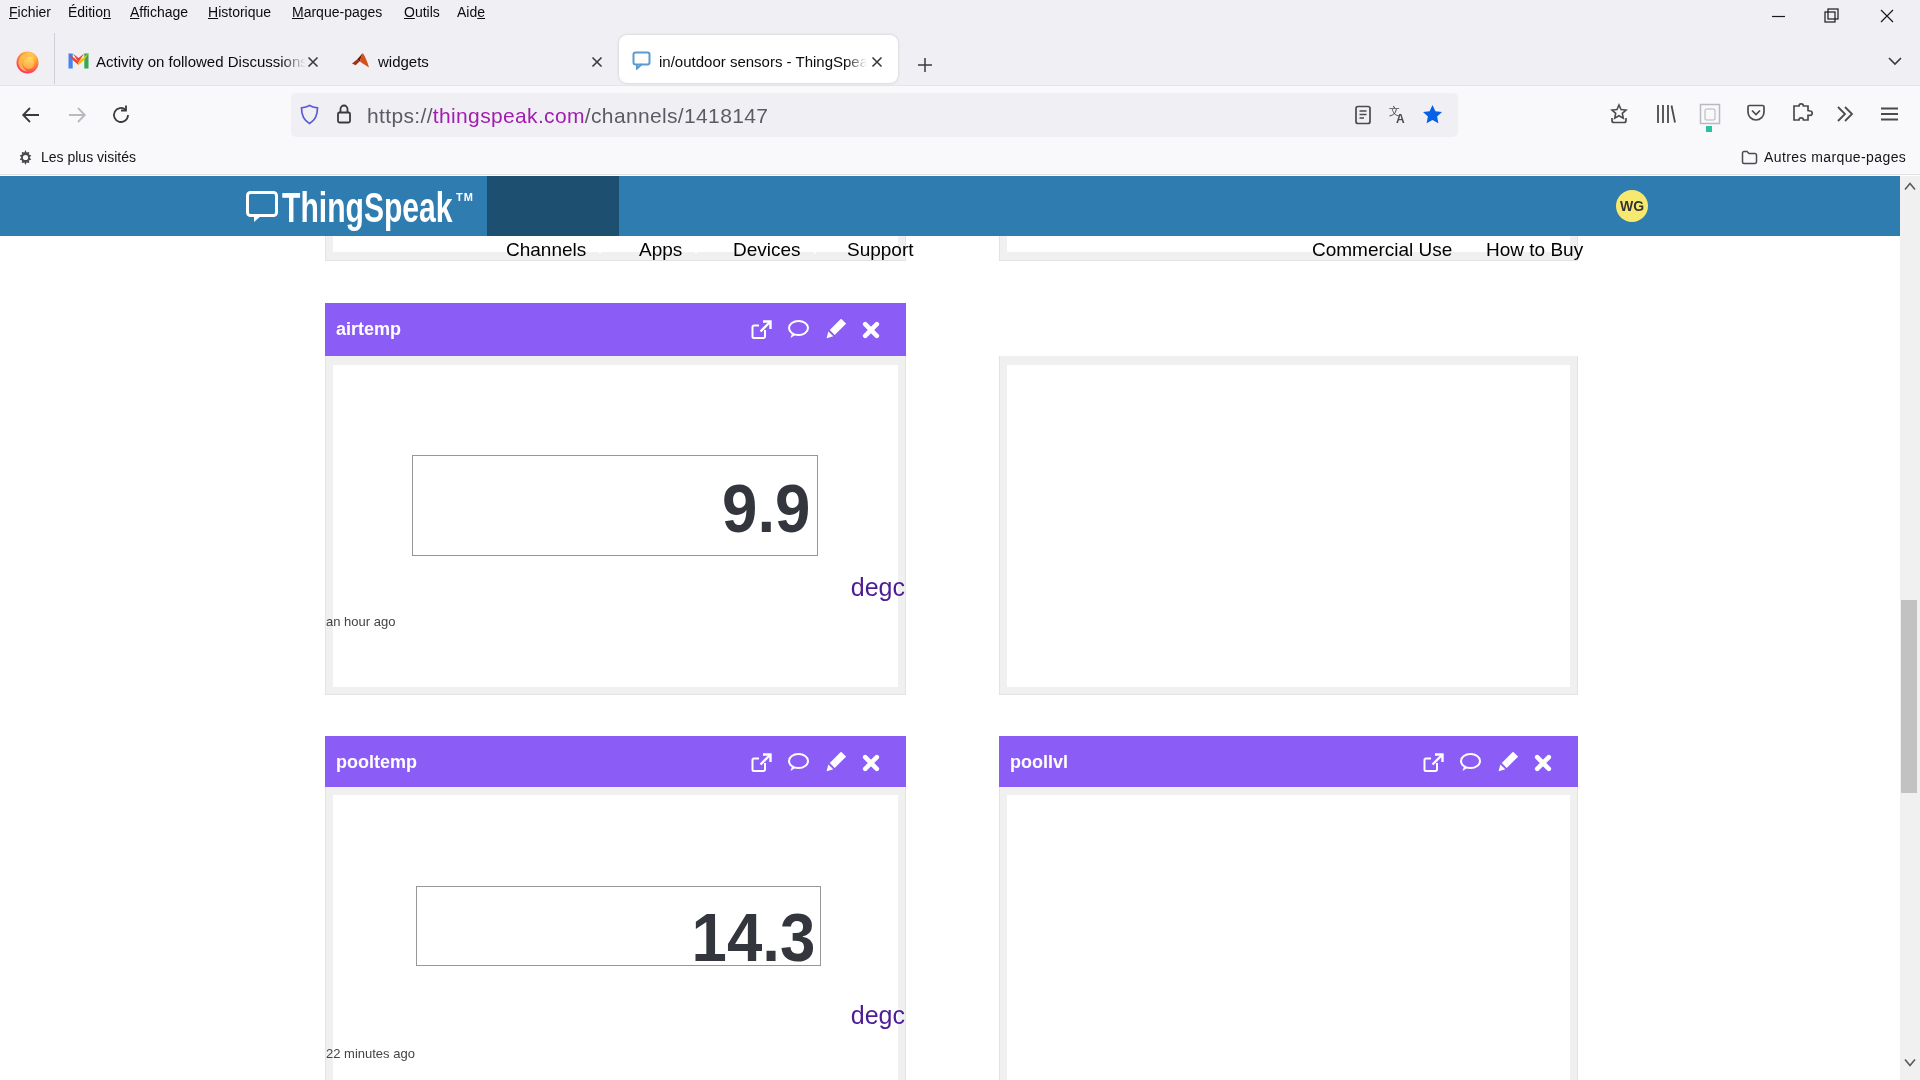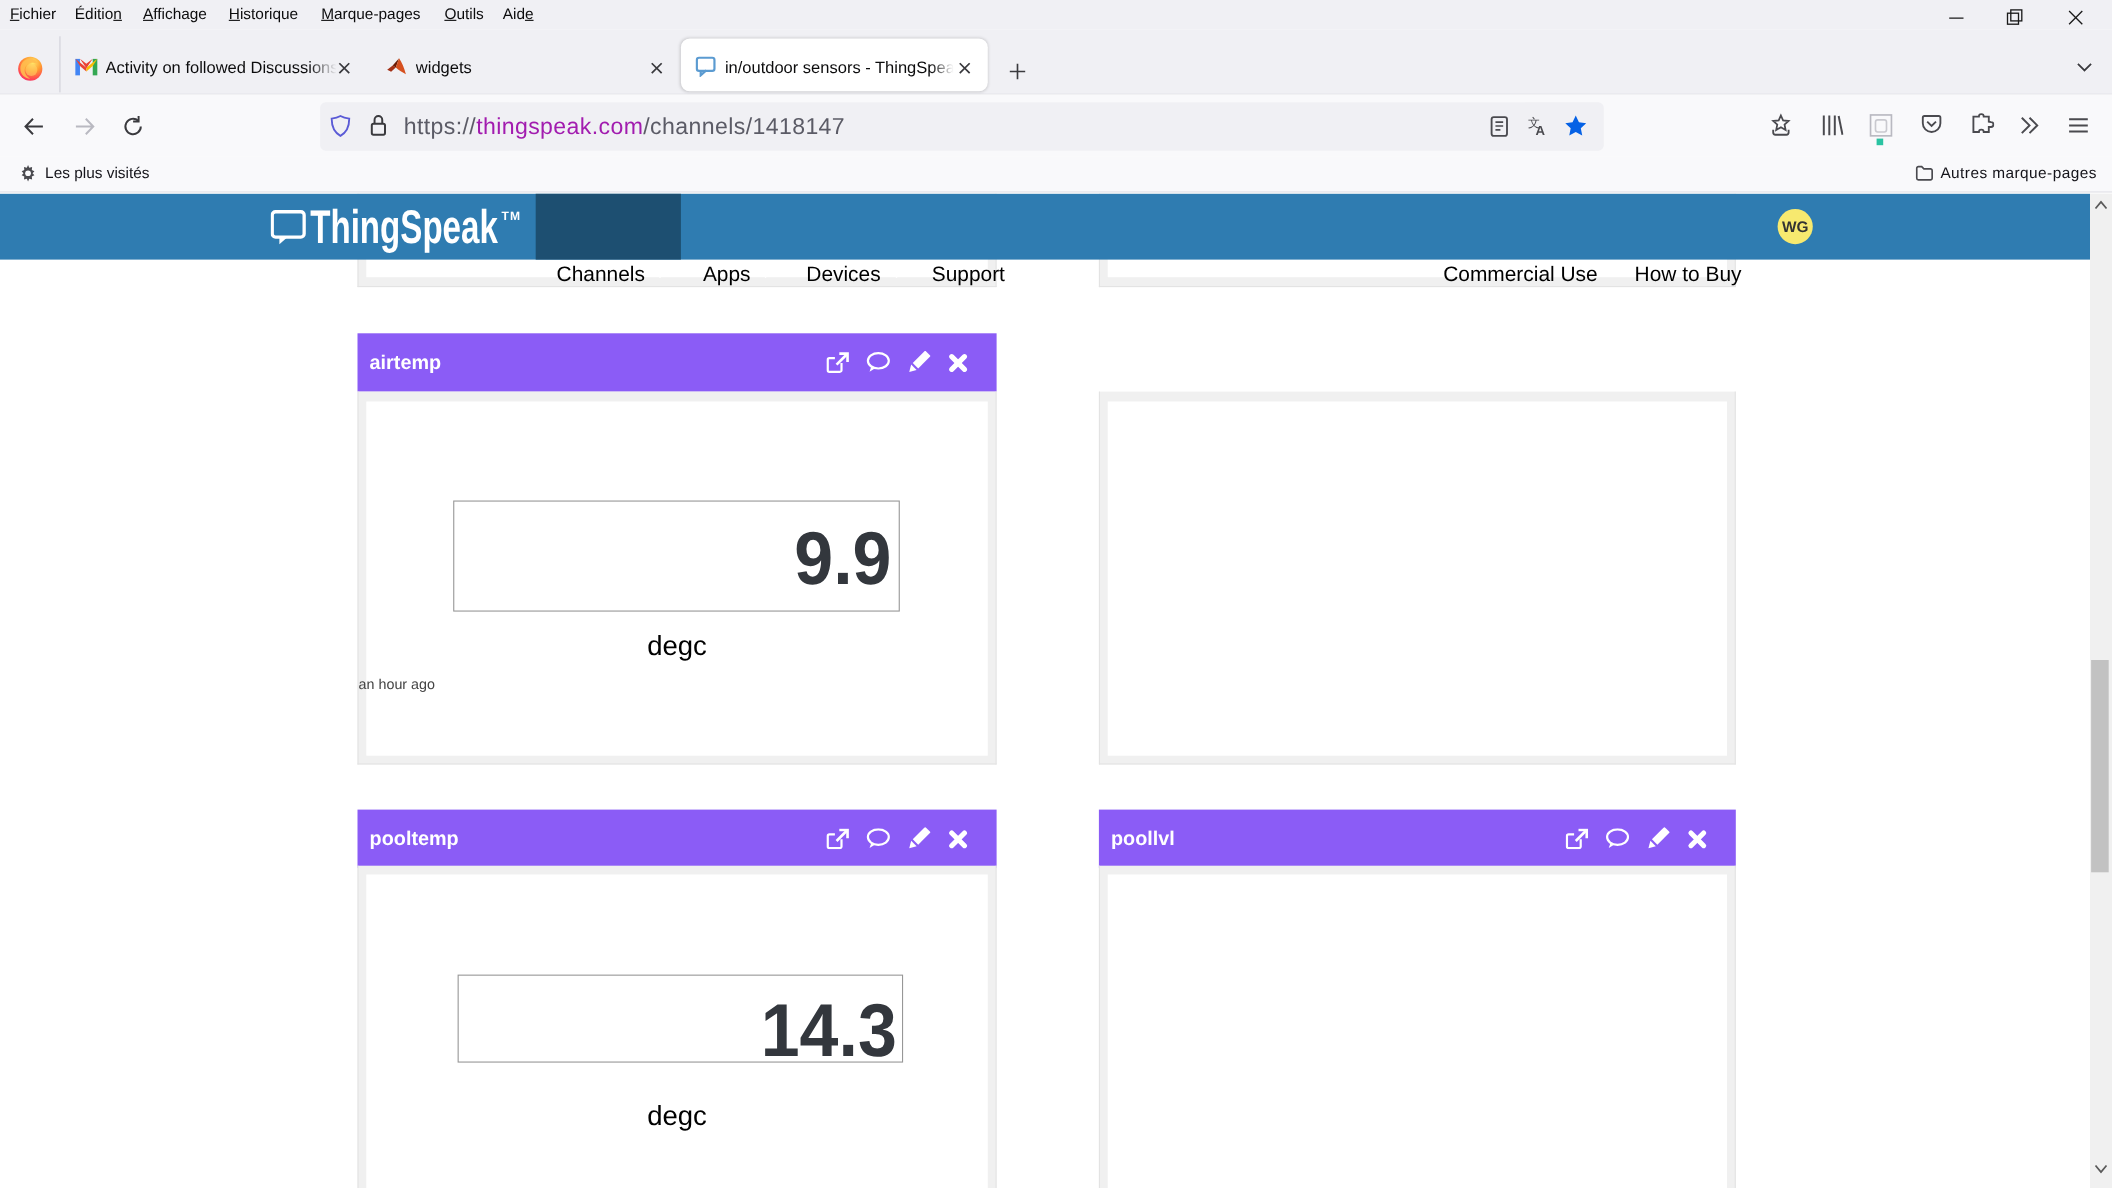--- a/index.html
+++ b/index.html
@@ -24,21 +24,21 @@
   #chactive { position:absolute; left:487px; top:0; width:132px; height:60px; background:#1d4f71; }
   .caret { display:inline-block; width:0; height:0; border-left:6.5px solid transparent; border-right:6.5px solid transparent; border-top:7px solid #fff; vertical-align:middle; margin-left:8px; }
 
   .card { position:absolute; }
   .chead { position:absolute; left:0; top:0; right:0; height:53px; background:#8b5cf6; }
   .ctitle { position:absolute; left:11px; top:16px; color:#fff; font-weight:bold; font-size:18px; }
   .cbody { position:absolute; left:0; right:0; background:#f0f0f0; border:1px solid #e3e3e3; border-top:none; }
   .cwhite { position:absolute; background:#fff; }
   .numbox { position:absolute; border:1px solid #979797; background:#fff; }
   .numval { position:absolute; font-weight:bold; color:#33373d; text-align:right; width:100%; }
-  .unit { position:absolute; width:100%; text-align:center; color:#000000; font-size:25px; }
+  .unit { position:absolute; width:100%; text-align:right; color:#4c1d95; font-size:25px; }
   .tago { position:absolute; width:100%; text-align:left; color:#444; font-size:13px; }
 
   
   #sbar { left:1900px; top:176px; width:20px; height:904px; background:#f0f0f0; }
   #sthumb { position:absolute; left:1px; top:424px; width:16px; height:193px; background:#c2c2c2; }
 </style>
 </head>
 <body>
 
 <div class="abs" id="menubar">
@@ -295,20 +295,21 @@
             <path d="M14.8 3.2 L3.2 14.8"></path>
           </g>
         </svg>
     </div>
     <div class="cbody" style="top:51px;height:343px">
       <div class="cwhite" style="left:7px;top:8px;width:565px;height:335px"></div>
       <div class="numbox" style="left:90px;top:99px;width:405px;height:80px">
         <div class="numval" style="top:11px;font-size:68px;padding-right:5px;transform:scaleX(0.935);transform-origin:right center">14.3</div>
       </div>
       <div class="unit" style="top:214px">degc</div>
+      <div class="tago" style="top:259px">22 minutes ago</div>
     </div>
   </div>
 
   <div class="card" style="left:999px;top:560px;width:579px;height:394px">
     <div class="chead">
         <span class="ctitle">poollvl</span>
       <svg class="abs" style="left:424px;top:17px" width="21" height="19" viewBox="0 0 21 19">
           <g fill="none" stroke="#fff" stroke-width="2">
             <path d="M14 10 L14 16.5 a1.5 1.5 0 0 1 -1.5 1.5 L3 18 a1.5 1.5 0 0 1 -1.5 -1.5 L1.5 7 a1.5 1.5 0 0 1 1.5 -1.5 L8 5.5"></path>
             <path d="M12 1.5 L19.5 1.5 L19.5 9" stroke-width="2.4"></path>

